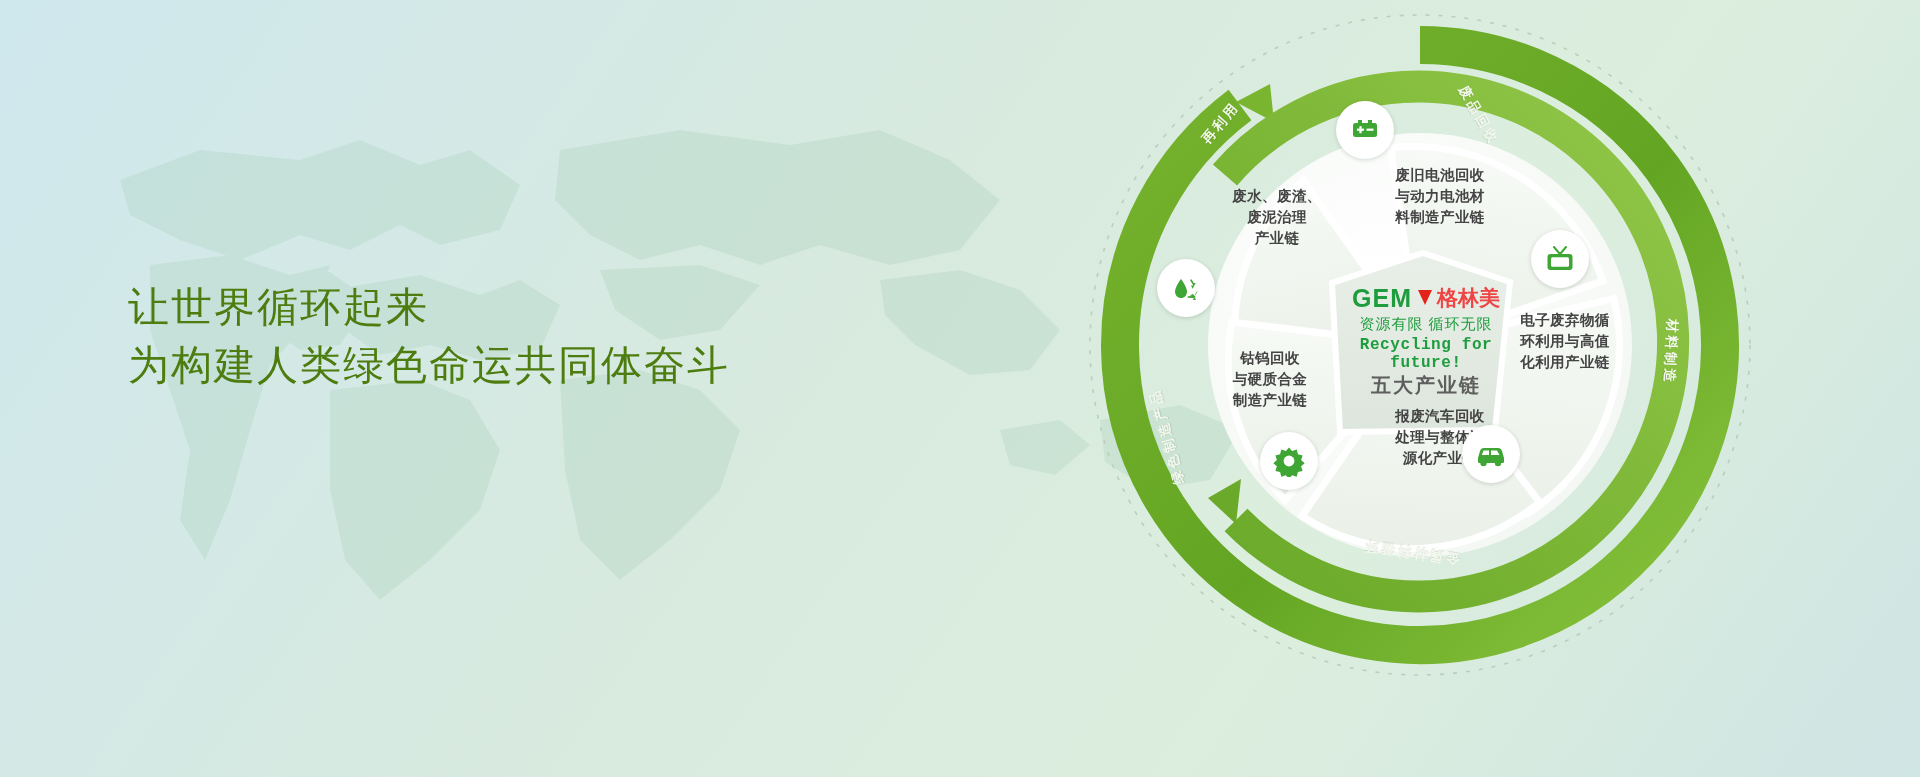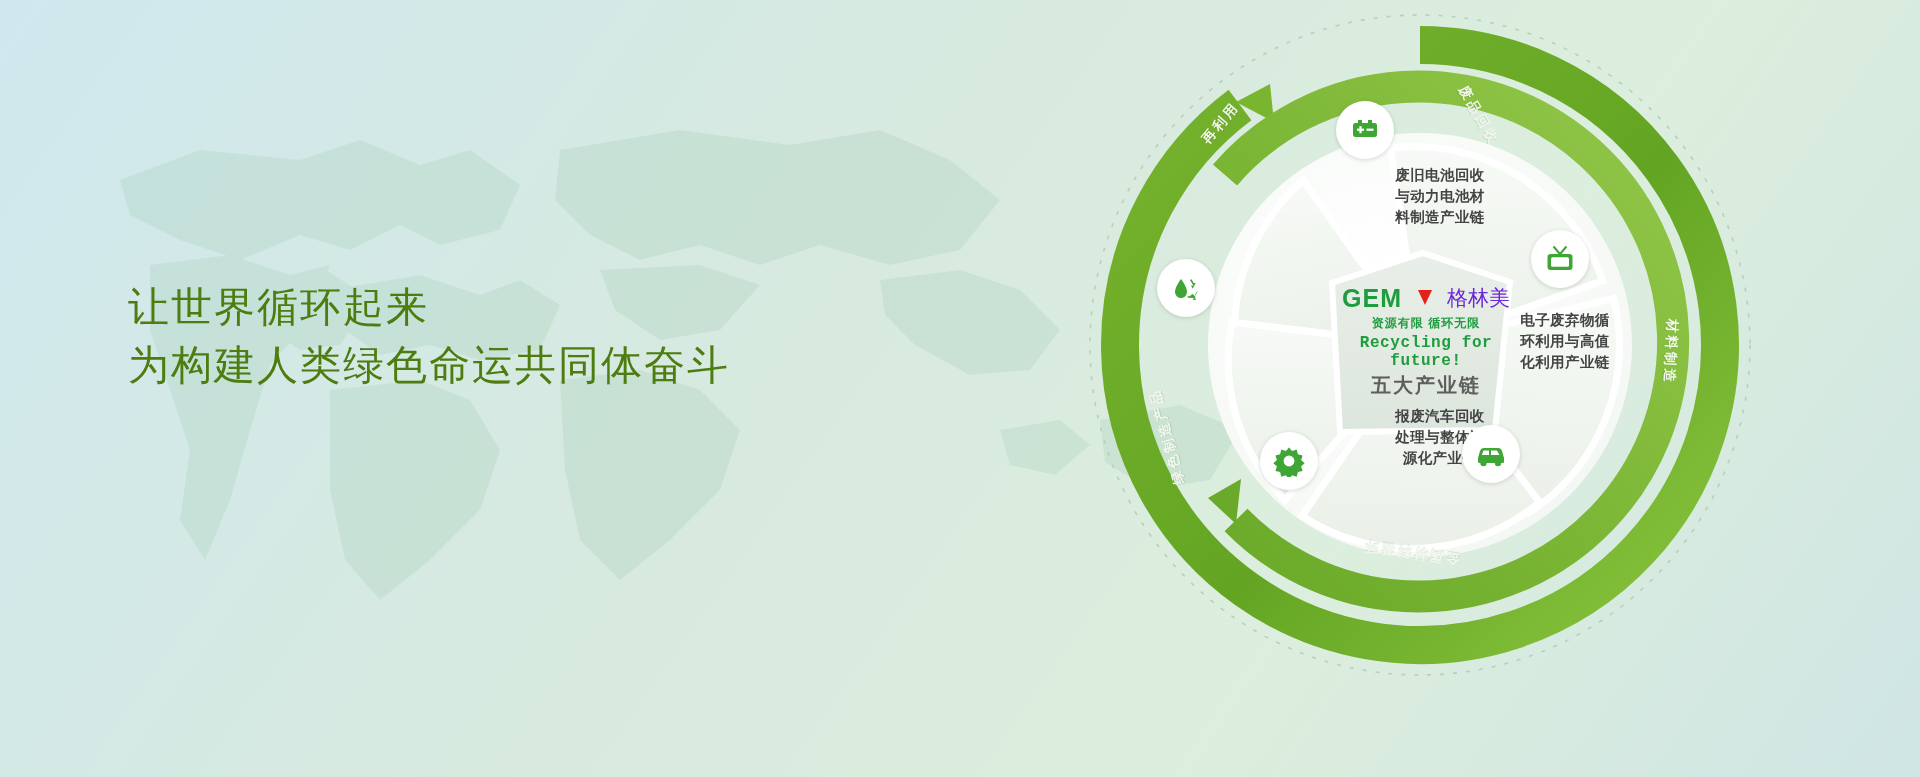--- a/index.html
+++ b/index.html
@@ -44,33 +44,33 @@
     position: absolute; color: #f2f8ec; font-size: 13.5px;
     letter-spacing: 3px; font-weight: 700; white-space: nowrap;
     text-shadow: 0 1px 1px rgba(0,0,0,.12);
   }
 
   
   .logo-box {
     position: absolute; left: 296px; top: 284px; width: 180px;
     text-align: center;
   }
-  .logo-row { display:flex; align-items:center; justify-content:center; gap:15px; }
+  .logo-row { display:flex; align-items:center; justify-content:center; gap:5px; }
   .logo-gem {
     font-family: "Liberation Sans", sans-serif; font-weight: 700;
     font-size: 25px; letter-spacing: 1px; color: #1f9d3e; line-height: 1;
     display:flex; align-items:center;
   }
   .logo-tri {
     display:inline-block; width:0; height:0;
     border-left: 7px solid transparent; border-right: 7px solid transparent;
     border-top: 15px solid #e2231a; margin: 0 0 0 1px; position: relative; top: -1px;
   }
-  .logo-cn { font-size: 21px; font-weight: 400; color: #6d28d9; letter-spacing: 0px; }
-  .logo-slogan { font-size: 12px; color: #1f9d3e; letter-spacing: 1px; margin-top: 3px; font-weight: 700;}
+  .logo-cn { font-size: 21px; font-weight: 700; color: #ef4444; letter-spacing: 0px; }
+  .logo-slogan { font-size: 15px; color: #1f9d3e; letter-spacing: 1px; margin-top: 3px; font-weight: 400;}
   .logo-en { font-size: 16px; color: #1f9d3e; letter-spacing: .6px; margin-top: 2px;
              font-family: "Liberation Mono", monospace; font-weight: 700;}
   .core-title {
     position: absolute; left: 296px; top: 372px; width: 180px; text-align: center;
     font-size: 20px; font-weight: 700; color: #5e5e5e; letter-spacing: 2px;
   }
 
   .icon-bubble {
     position: absolute; width: 58px; height: 58px; border-radius: 50%;
     background: #fff; box-shadow: 0 1px 4px rgba(60,90,60,.22);
@@ -166,33 +166,39 @@
       <span class="logo-gem">GEM</span>
       <span class="logo-tri"></span>
       <span class="logo-cn">格林美</span>
     </div>
     <div class="logo-slogan">资源有限 循环无限</div>
     <div class="logo-en">Recycling for future!</div>
   </div>
   <div class="core-title">五大产业链</div>
 
   
+  <div class="lbl" style="left:162px; top:186px; width:150px;">废水、废渣、
+废泥治理
+产业链</div>
 
   <div class="lbl" style="left:320px; top:165px; width:160px;">废旧电池回收
 与动力电池材
 料制造产业链</div>
 
   <div class="lbl" style="left:445px; top:310px; width:160px;">电子废弃物循
 环利用与高值
 化利用产业链</div>
 
   <div class="lbl" style="left:320px; top:406px; width:160px;">报废汽车回收
 处理与整体资
 源化产业链</div>
 
+  <div class="lbl" style="left:155px; top:348px; width:150px;">钴钨回收
+与硬质合金
+制造产业链</div>
 
   
   <div class="icon-bubble" style="left:296px; top:101px;">
     <svg width="30" height="30" viewBox="0 0 30 30">
       <rect x="3" y="8" width="24" height="14" rx="2.5" fill="#3fa535"></rect>
       <rect x="8" y="5" width="4" height="3.5" fill="#3fa535"></rect>
       <rect x="18" y="5" width="4" height="3.5" fill="#3fa535"></rect>
       <rect x="7" y="13.6" width="7" height="2.2" fill="#fff"></rect>
       <rect x="9.4" y="11.2" width="2.2" height="7" fill="#fff"></rect>
       <rect x="16.5" y="13.6" width="7" height="2.2" fill="#fff"></rect>

